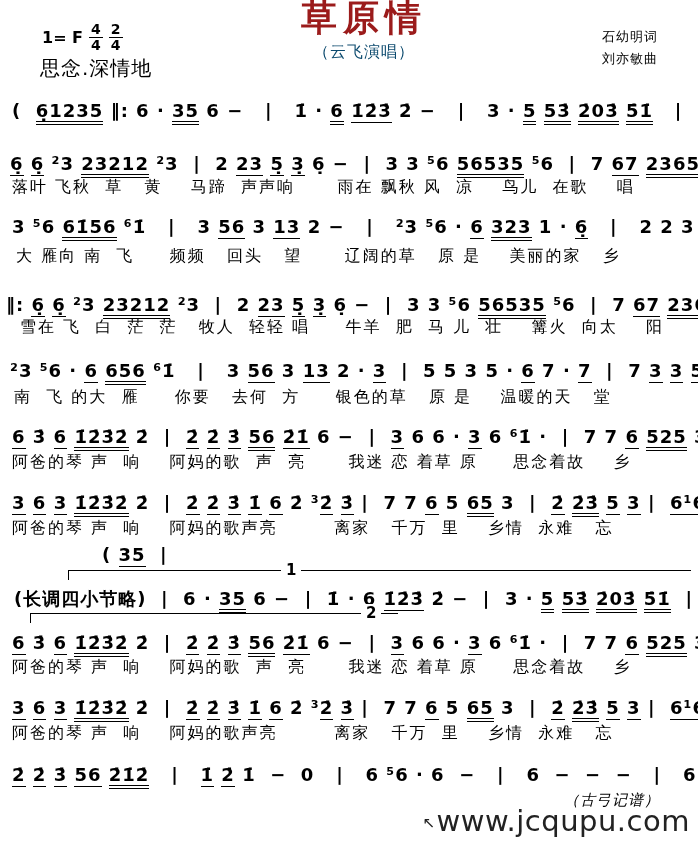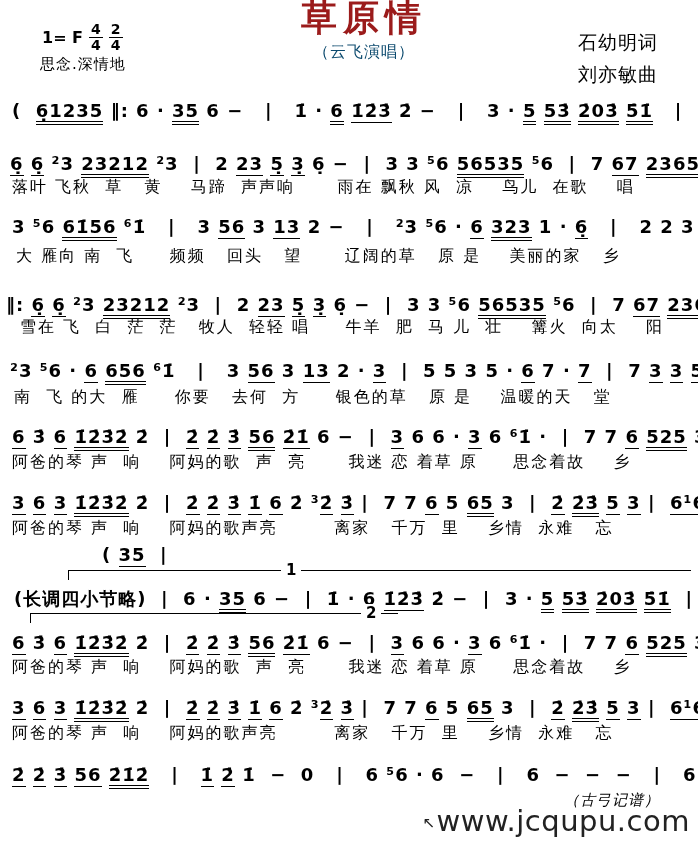--- a/index.html
+++ b/index.html
@@ -5,24 +5,24 @@
   html,body{margin:0;padding:0;background:#ffffff;}
   .page{position:relative;width:698px;height:845px;background:#ffffff;overflow:hidden;
         font-family:"DejaVu Sans",sans-serif;color:#000;}
   .abs{position:absolute;}
   
   .keyline{font-weight:bold;font-size:16px;display:flex;align-items:center;gap:6px;}
   .frac{display:inline-flex;flex-direction:column;align-items:center;line-height:1.05;
         font-size:14px;font-weight:bold;vertical-align:middle;}
   .frac .n{border-bottom:1.5px solid #000;padding:0 2px;}
   .frac .d{padding:0 2px;}
-  .tempo{font-size:15px;letter-spacing:1px;}
+  .tempo{font-size:20px;letter-spacing:1px;}
   .title{font-size:36px;font-weight:bold;letter-spacing:6px;text-align:center;line-height:1;}
   .subtitle{font-size:16px;text-align:center;margin-top:6px;letter-spacing:1px;}
-  .credits{font-size:19px;text-align:right;line-height:1.7;letter-spacing:1px;}
+  .credits{font-size:13px;text-align:right;line-height:1.7;letter-spacing:1px;}
   
   .notes{font-family:"DejaVu Sans",sans-serif;font-weight:bold;font-size:18px;
          letter-spacing:1px;white-space:pre;line-height:1.5;}
   .u1{border-bottom:1.6px solid #000;padding-bottom:1px;}
   .u2{border-bottom:4px double #000;}
   .lyr{font-size:16px;white-space:pre;letter-spacing:2px;}
   .volta{border-top:1.6px solid #000;border-left:1.6px solid #000;height:9px;}
   .volta .vlabel{position:absolute;top:-10px;background:#fff;padding:0 5px;
                  font-size:15px;font-weight:bold;line-height:1.2;}
   .credit-end{font-size:15px;letter-spacing:1px;}

